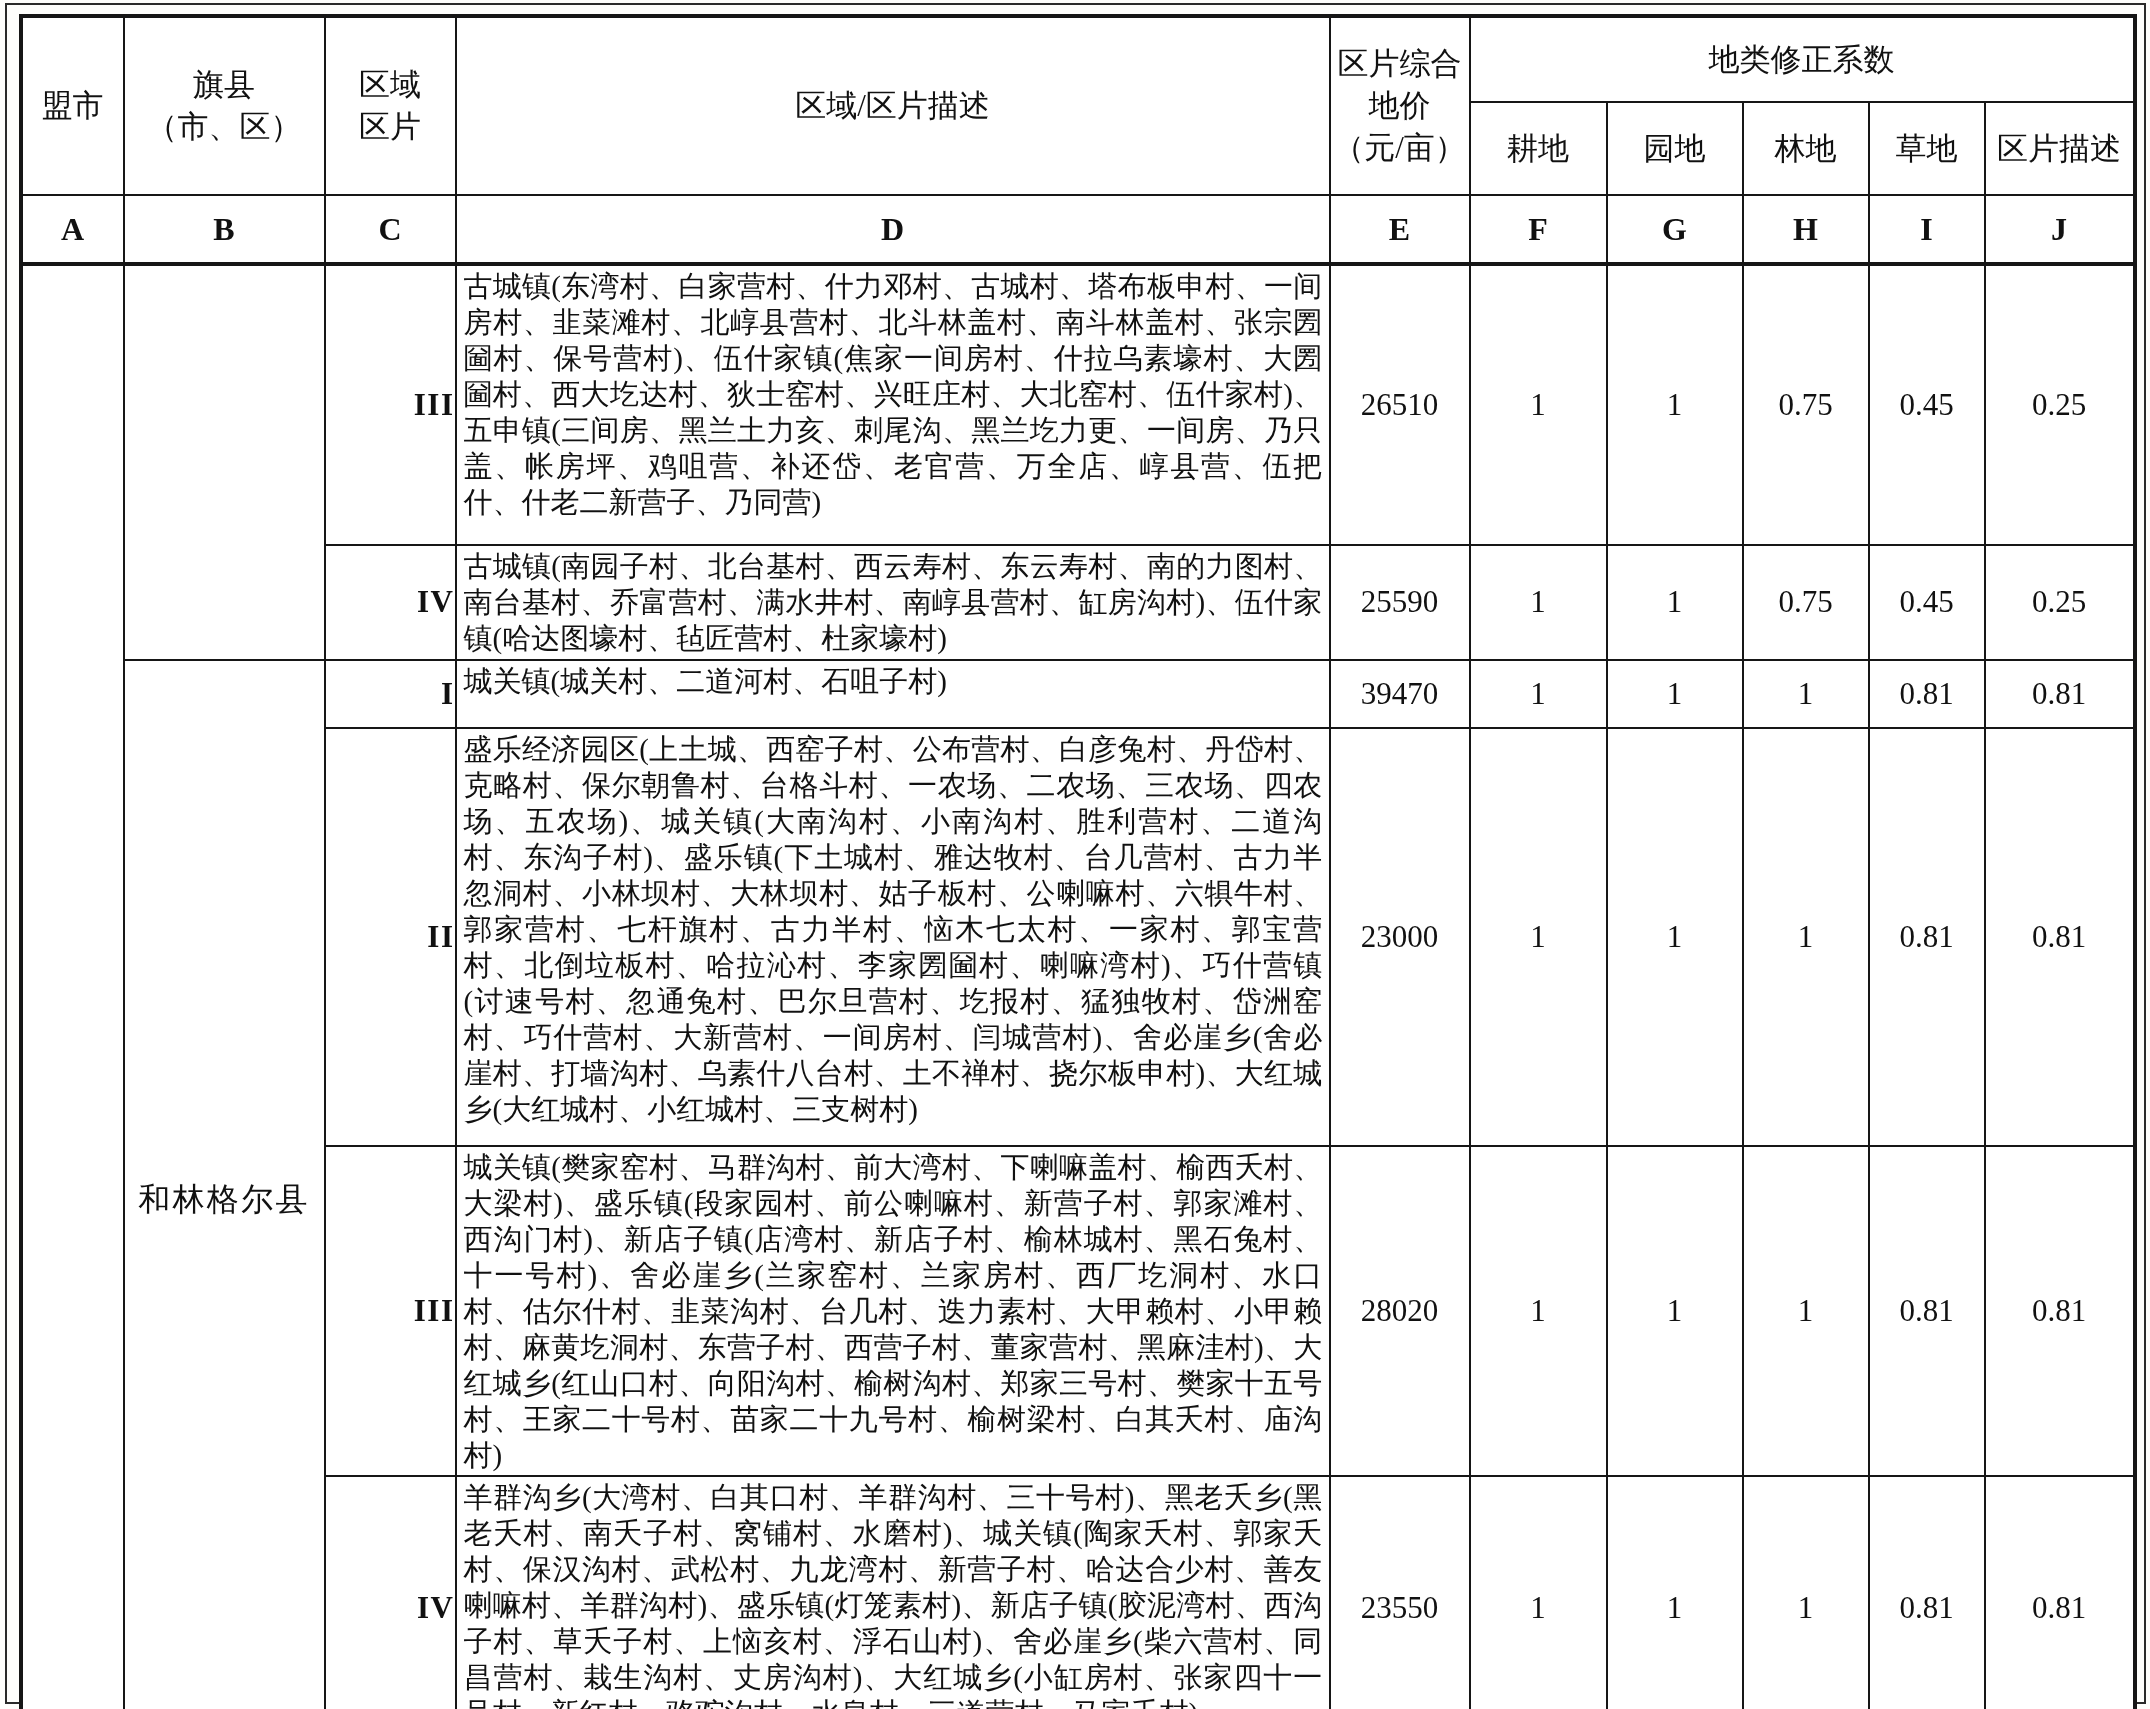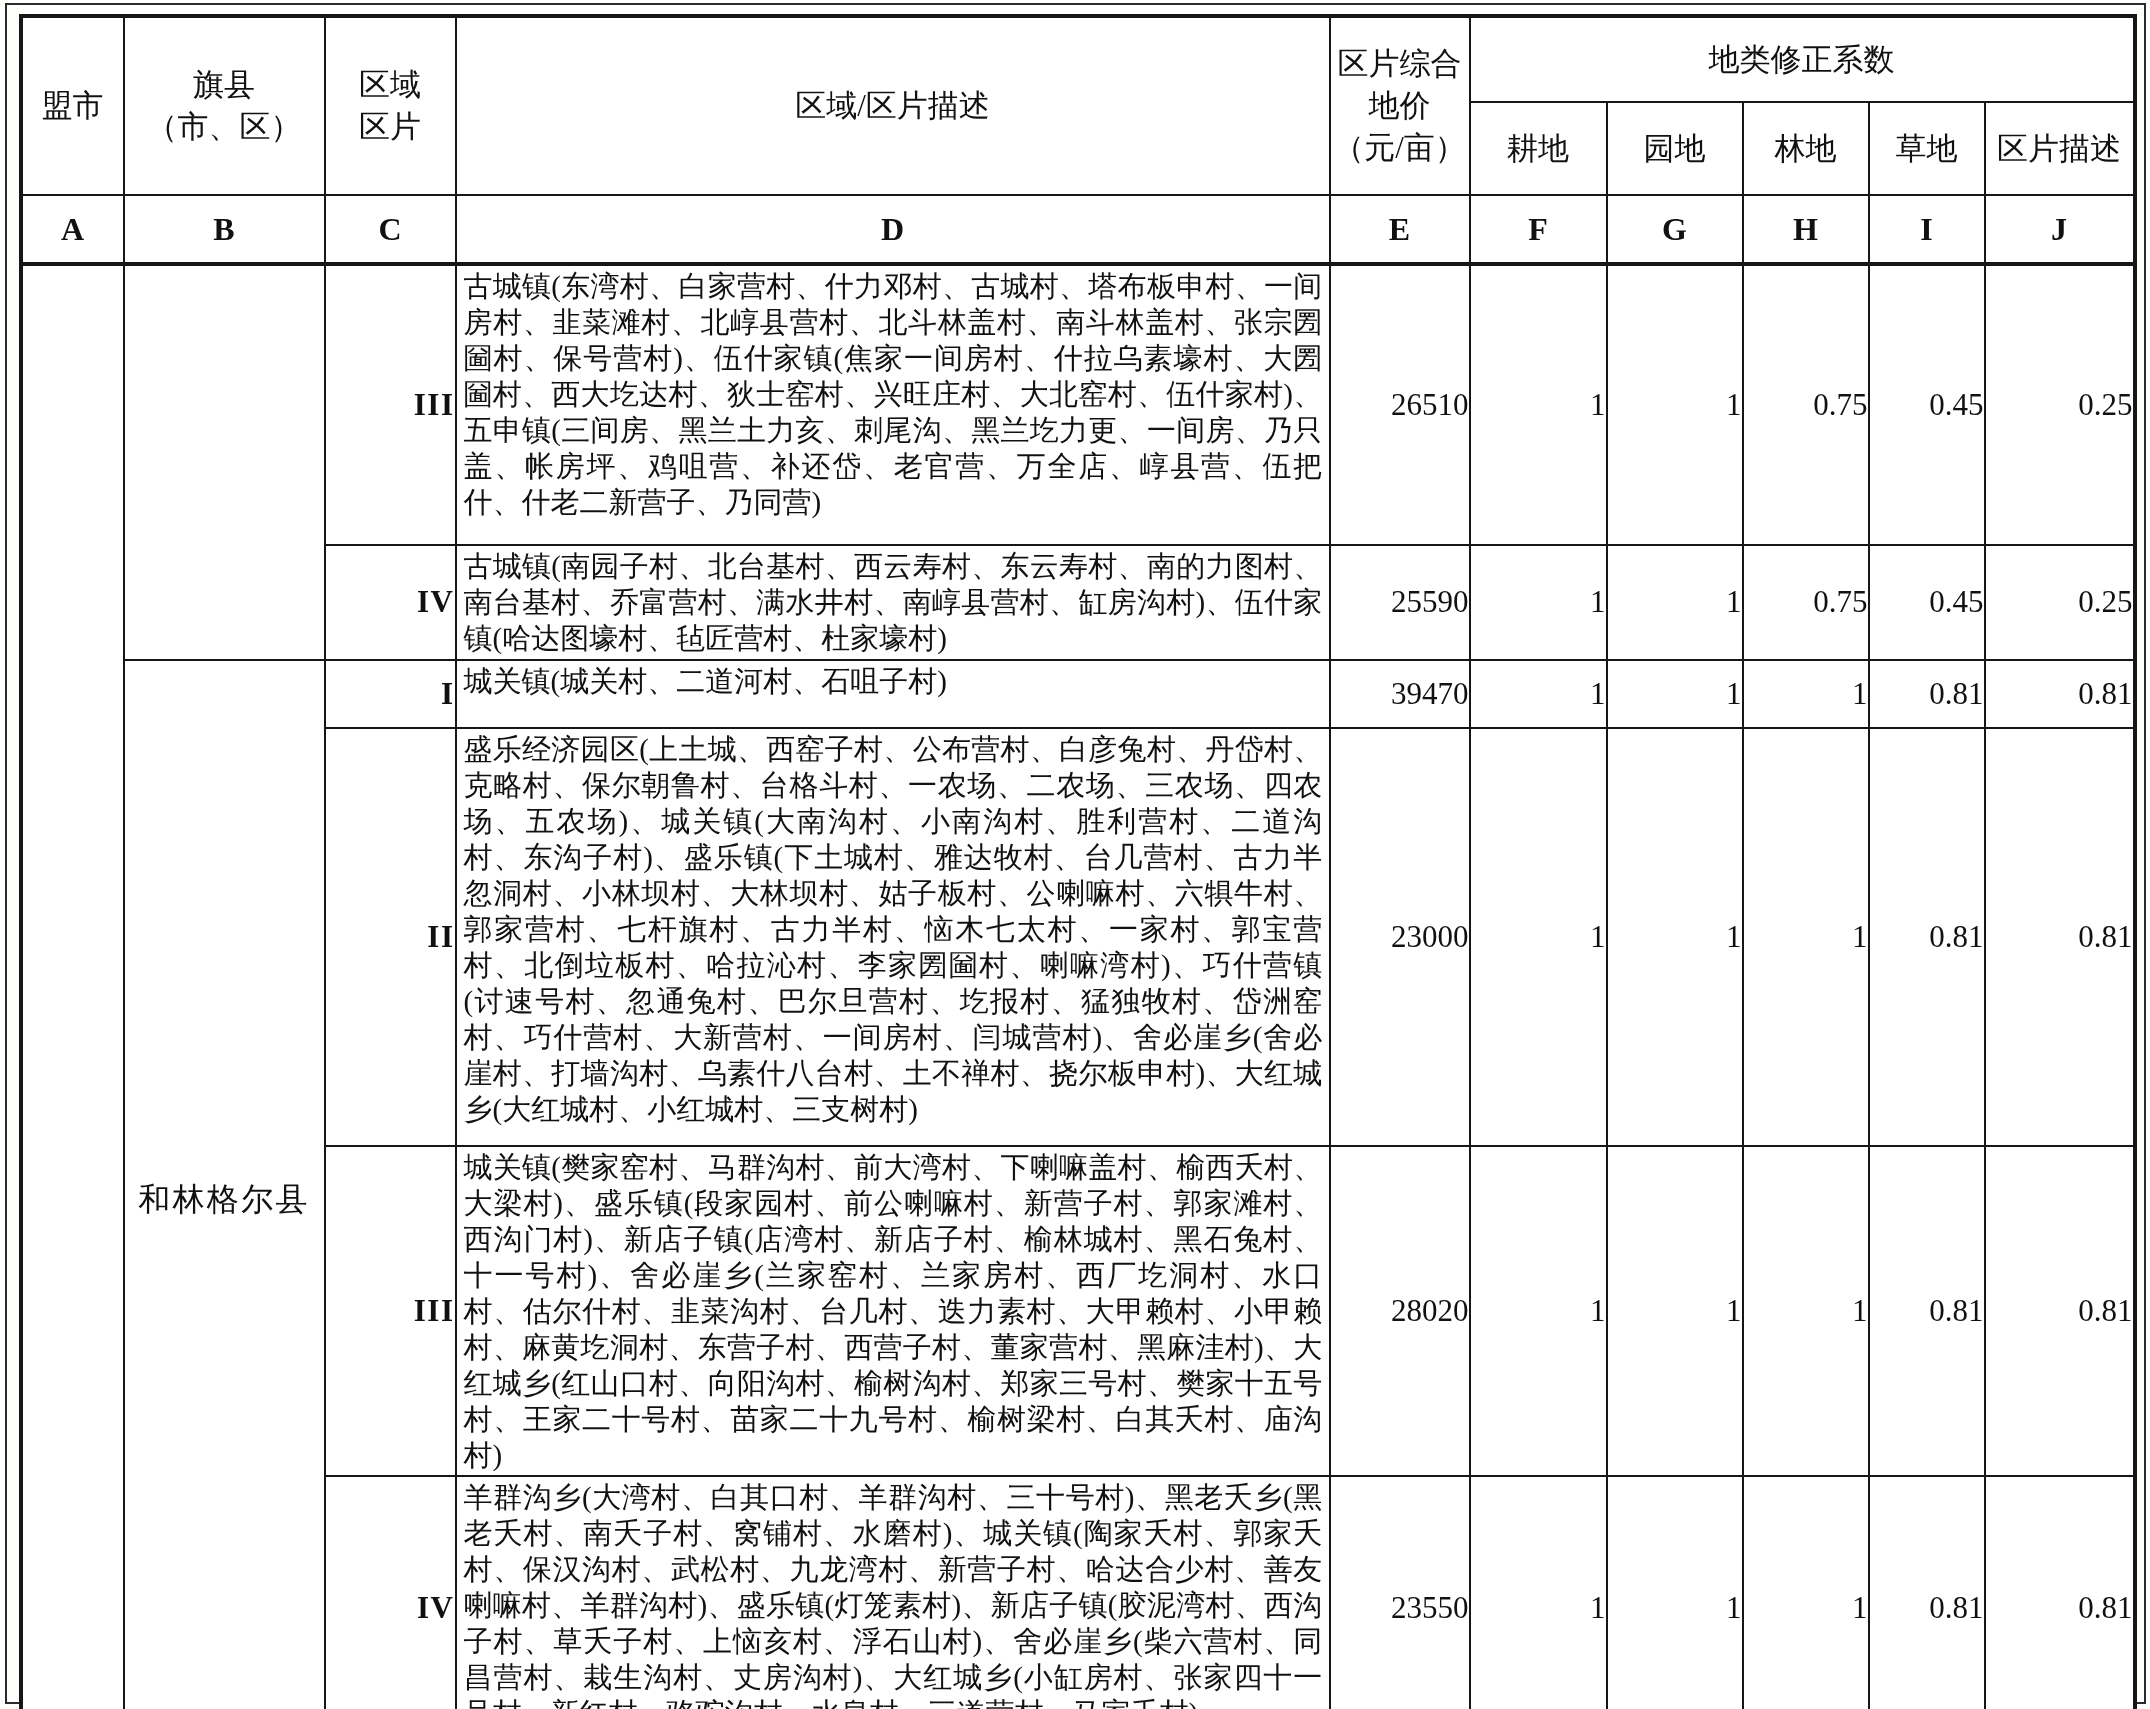--- a/index.html
+++ b/index.html
@@ -44,21 +44,21 @@
   
   td.desc{
     text-align:justify;
     vertical-align:top;
     font-size:29px;
     line-height:36px;
     padding:2.3px 6.2px 2.3px 7px;
     font-family:Liberation Serif, serif;
   }
   td.zone{font-size:31px;font-weight:bold;letter-spacing:1.5px;text-align:right;}
-  td.num{font-size:31px;text-align:right;}
+  td.num{font-size:31px;}
   td.county{font-size:32px;letter-spacing:2.3px;}
   tr.h1 th{height:83px;}
   tr.h2 th{height:91px;}
 </style>
 </head>
 <body>
 
 <div class="page">
   <div class="page-frame"></div>
 

